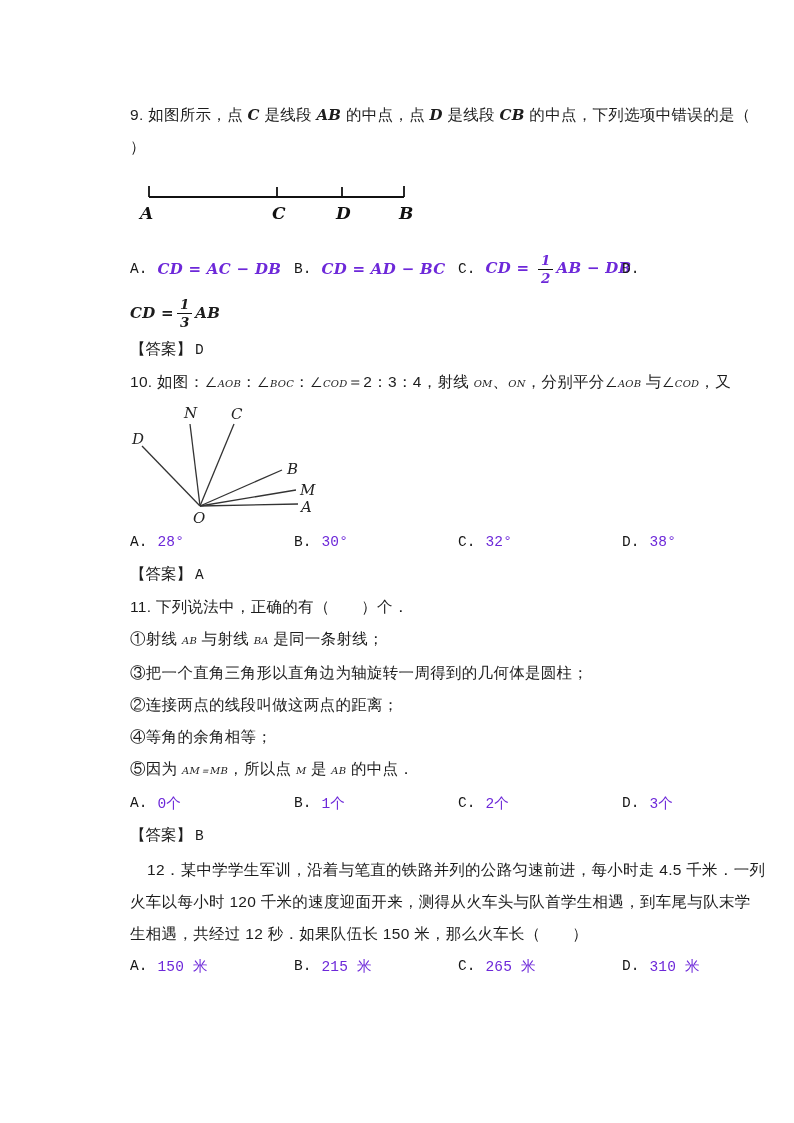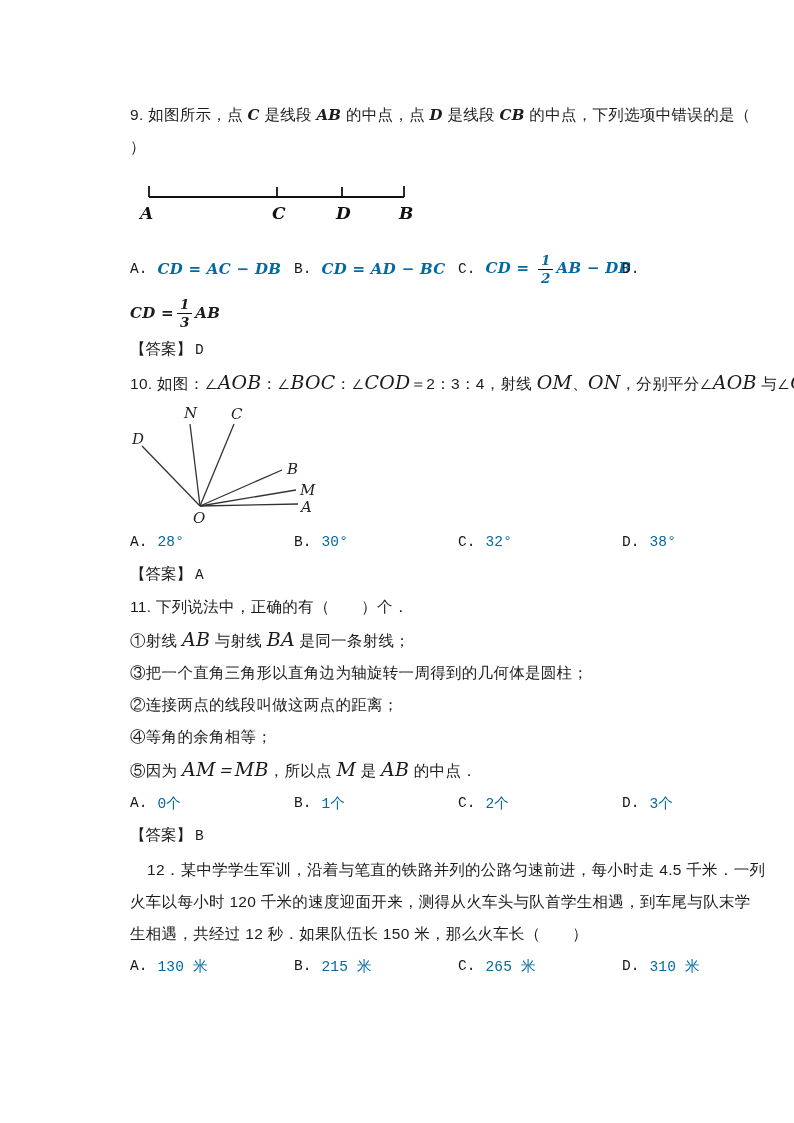--- a/index.html
+++ b/index.html
@@ -4,21 +4,21 @@
 <style>
   * { margin:0; padding:0; box-sizing:border-box; }
   html,body { width:794px; height:1123px; background:#ffffff; overflow:hidden; }
   body { font-family:"Liberation Sans", sans-serif; color:#1c1c1c; position:relative; }
 
   .content { position:absolute; left:130px; top:99px; width:582px; }
 
   .line { line-height:32px; font-size:15.5px; white-space:nowrap; letter-spacing:0.3px; }
 
   
-  .m  { font-family:"DejaVu Serif", serif; font-style:italic; font-weight:400; font-size:19px; letter-spacing:0.2px; }
+  .m  { font-family:"DejaVu Serif", serif; font-style:italic; font-weight:400; font-size:10px; letter-spacing:0.2px; }
   .b  { font-family:"DejaVu Serif", serif; font-style:italic; font-weight:700; font-size:15px;  letter-spacing:0.3px; }
 
   
   .frac { display:inline-flex; flex-direction:column; text-align:center; vertical-align:middle;
           font-family:"DejaVu Serif", serif; font-style:italic; font-weight:700;
           font-size:13.5px; line-height:1.2; margin:0 3px; }
   .frac .num { border-bottom:1.6px solid #111; padding:0 3px; }
   .frac .den { padding:0 3px; }
 
   
@@ -26,21 +26,21 @@
   .fig2 { display:block; }
   .figlabel-bold { font-family:"DejaVu Serif", serif; font-style:italic; font-weight:700; font-size:17px; fill:#111; }
   .figlabel { font-family:"DejaVu Serif", serif; font-style:italic; font-weight:400; font-size:15px; fill:#222; }
 
   
   .opts { position:relative; height:32px; }
   .opts-tall { height:48px; margin-top:18px; }
   .opt { position:absolute; top:0; height:100%; display:flex; align-items:center; }
   .opt-0 { left:0; } .opt-1 { left:164px; } .opt-2 { left:328px; } .opt-3 { left:492px; }
   .olabel { font-family:"Liberation Mono", monospace; font-size:14.5px; margin-right:10px; color:#161616; }
-  .oval   { font-family:"Liberation Mono", monospace; font-size:14.5px; color:#0369a1; letter-spacing:0.2px; }
+  .oval   { font-family:"Liberation Mono", monospace; font-size:14.5px; color:#6d28d9; letter-spacing:0.2px; }
 
   .dcont { height:40px; display:flex; align-items:center; }
 
   .ansline { line-height:32px; font-size:15.5px; }
   .ansletter { font-family:"Liberation Mono", monospace; font-size:14.5px; margin-left:3px; }
 </style>
 </head>
 <body>
 
 <div class="content">
@@ -165,21 +165,21 @@
     <span>【答案】</span><span class="ansletter">B</span>
   </div>
 
   <div class="line" style="margin-top:2px;margin-left:17px;"><span>12．某中学学生军训，沿着与笔直的铁路并列的公路匀速前进，每小时走 4.5 千米．一列</span></div>
   <div class="line"><span>火车以每小时 120 千米的速度迎面开来，测得从火车头与队首学生相遇，到车尾与队末学</span></div>
   <div class="line"><span>生相遇，共经过 12 秒．如果队伍长 150 米，那么火车长（　　）</span></div>
 
   <div class="opts">
     <div class="opt opt-0">
       <span class="olabel">A.</span>
-      <span class="oval"><span>130 米</span></span>
+      <span class="oval"><span>150 米</span></span>
     </div>
     <div class="opt opt-1">
       <span class="olabel">B.</span>
       <span class="oval"><span>215 米</span></span>
     </div>
     <div class="opt opt-2">
       <span class="olabel">C.</span>
       <span class="oval"><span>265 米</span></span>
     </div>
     <div class="opt opt-3">

